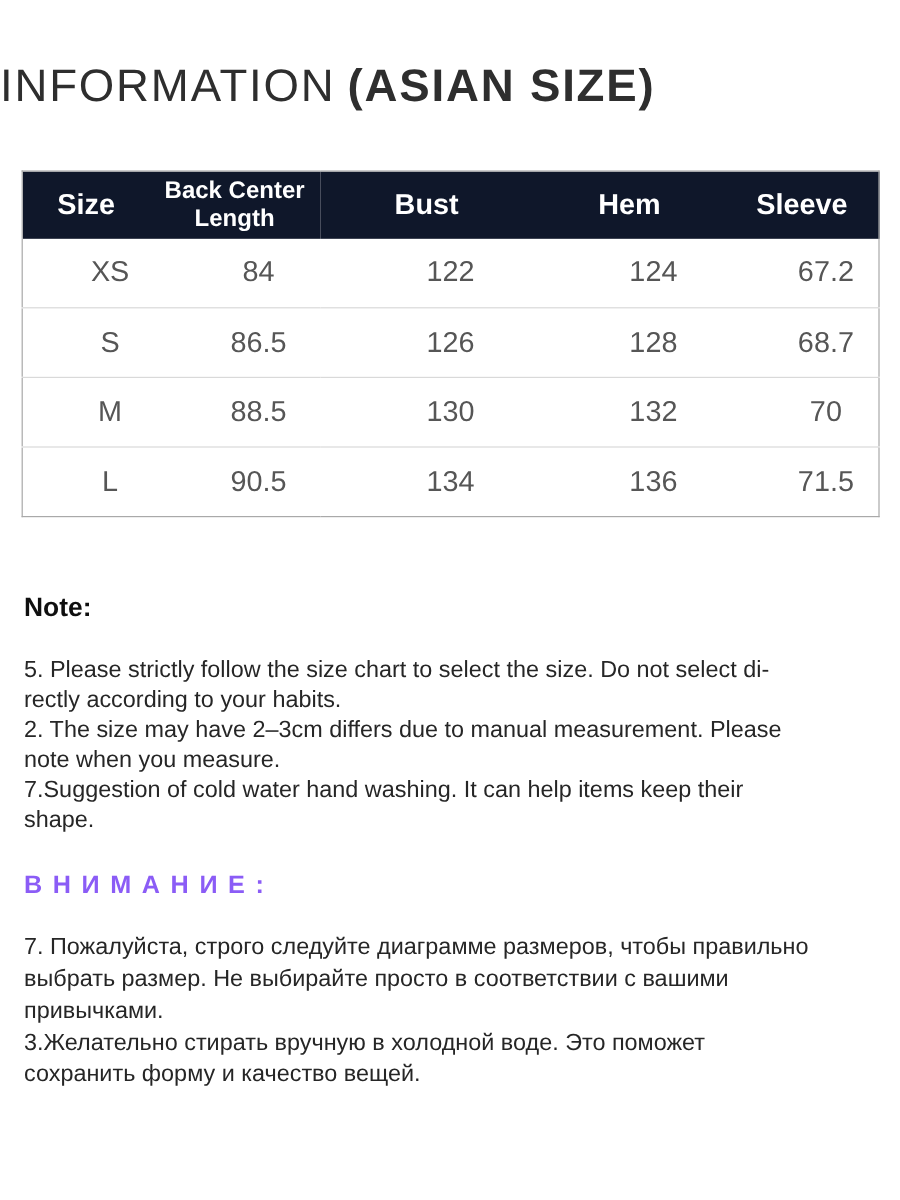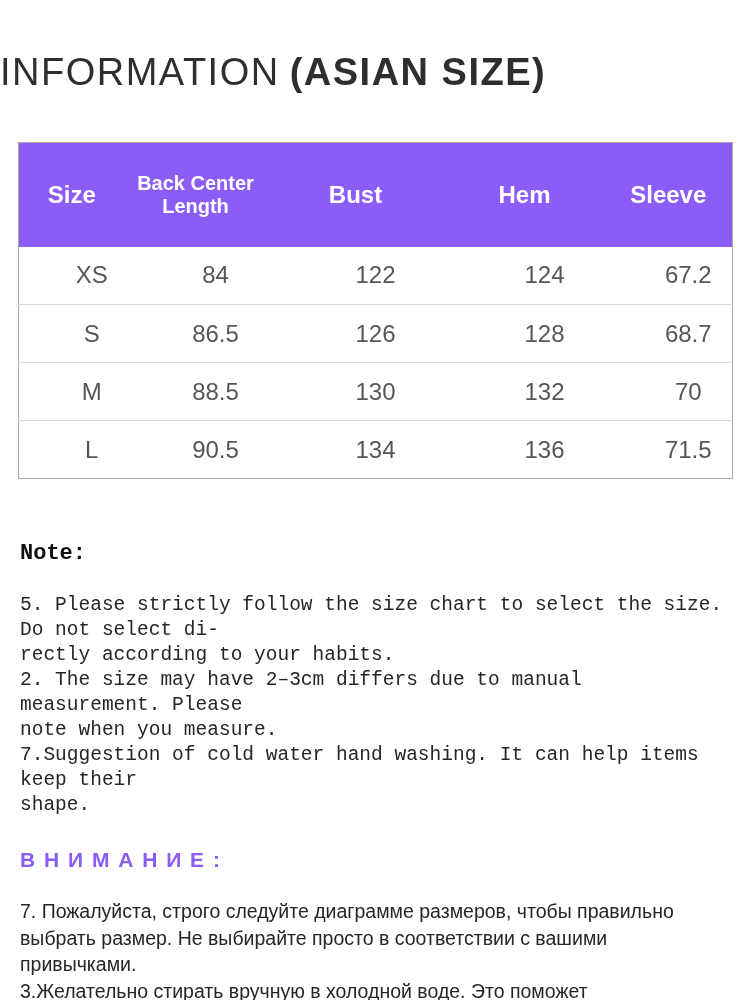--- a/index.html
+++ b/index.html
@@ -27,44 +27,44 @@
 
   
   table.size-table {
     width:714px;
     margin:48px 18px 0;
     border-collapse:collapse;
     table-layout:fixed;
     border:1px solid #a9a9a9;
   }
   table.size-table thead th {
-    background:#8b5cf6;
+    background:#0f172a;
     color:#ffffff;
-    height:104px;
+    height:56px;
     font-size:24px;
     font-weight:700;
     text-align:center;
     vertical-align:middle;
     white-space:pre-line;
     line-height:1.15;
   }
   table.size-table thead th.small { font-size:20px; }
   table.size-table tbody td {
     height:58px;
     text-align:center;
     vertical-align:middle;
     font-size:24px;
     font-weight:400;
     color:#565656;
     padding-left:40px;
   }
   table.size-table tbody tr + tr td { border-top:1px solid #d9d9d9; }
 
   
-  .note-section { margin:62px 20px 16px;font-family:Liberation Mono, monospace; }
+  .note-section { margin:62px 20px 16px; }
   .note-heading {
     font-size:22px;
     font-weight:700;
     color:#0f0f0f;
     margin-bottom:27px;
   }
   .note-item {
     font-size:19.5px;
     line-height:25px;
     color:#262626;

